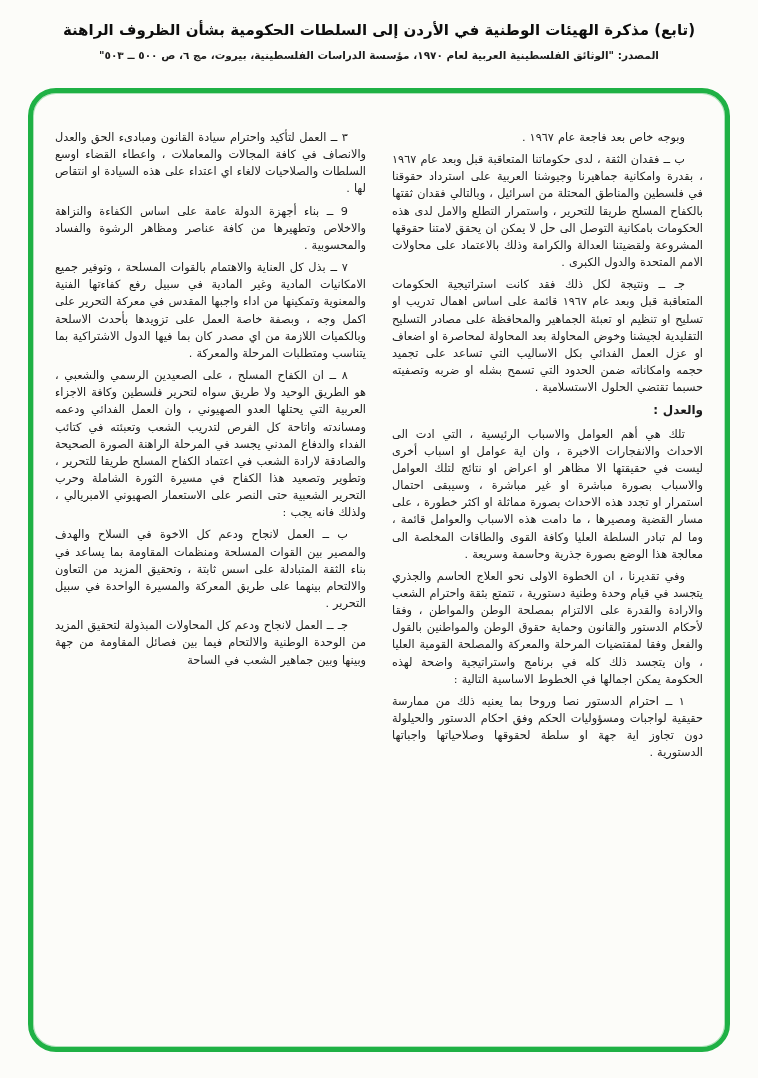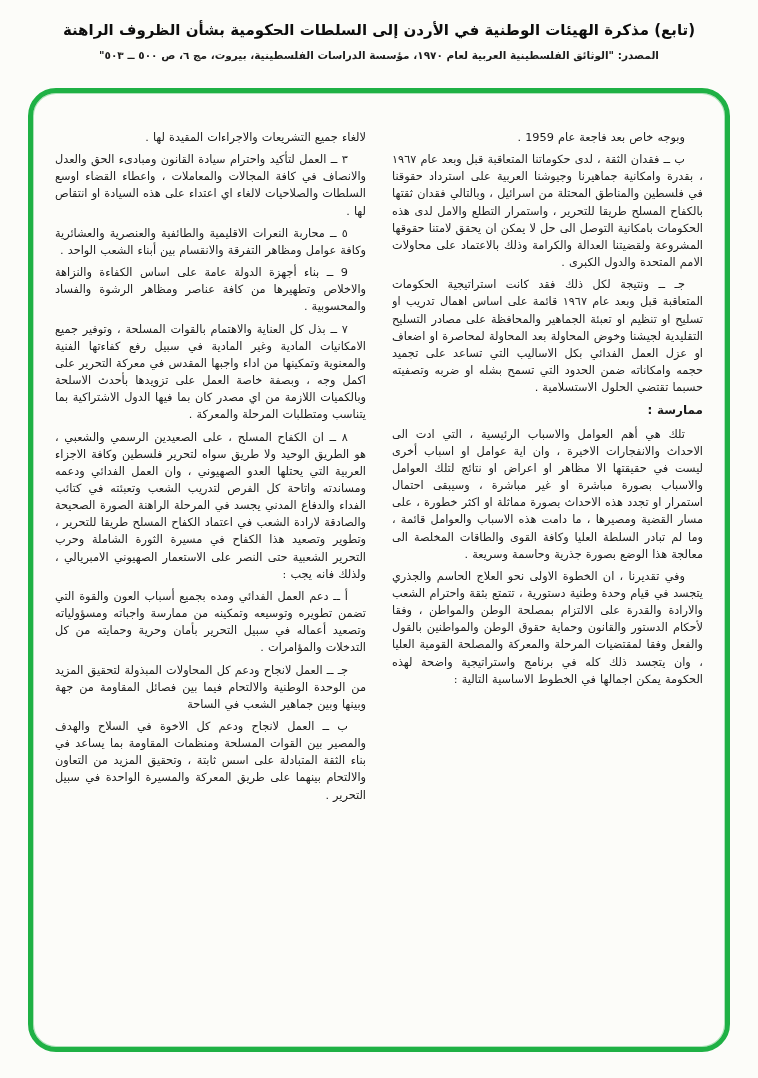--- a/index.html
+++ b/index.html
@@ -88,36 +88,34 @@
 
   <div class="header">
     <div class="title">(تابع) مذكرة الهيئات الوطنية في الأردن إلى السلطات الحكومية بشأن الظروف الراهنة</div>
     <div class="source">المصدر: "الوثائق الفلسطينية العربية لعام ١٩٧٠، مؤسسة الدراسات الفلسطينية، بيروت، مج ٦، ص ٥٠٠ ــ ٥٠٣"</div>
   </div>
 
   <div class="frame">
     <div class="columns">
 
       <div class="col">
-        <p class="para">وبوجه خاص بعد فاجعة عام 1959 .</p>
+        <p class="para">وبوجه خاص بعد فاجعة عام ١٩٦٧ .</p>
         <p class="para">ب ــ فقدان الثقة ، لدى حكوماتنا المتعاقبة قبل وبعد عام ١٩٦٧ ، بقدرة وامكانية جماهيرنا وجيوشنا العربية على استرداد حقوقنا في فلسطين والمناطق المحتلة من اسرائيل ، وبالتالي فقدان ثقتها بالكفاح المسلح طريقا للتحرير ، واستمرار التطلع والامل لدى هذه الحكومات بامكانية التوصل الى حل لا يمكن ان يحقق لامتنا حقوقها المشروعة ولقضيتنا العدالة والكرامة وذلك بالاعتماد على محاولات الامم المتحدة والدول الكبرى .</p>
         <p class="para">جـ ــ ونتيجة لكل ذلك فقد كانت استراتيجية الحكومات المتعاقبة قبل وبعد عام ١٩٦٧ قائمة على اساس اهمال تدريب او تسليح او تنظيم او تعبئة الجماهير والمحافظة على مصادر التسليح التقليدية لجيشنا وخوض المحاولة بعد المحاولة لمحاصرة او اضعاف او عزل العمل الفدائي بكل الاساليب التي تساعد على تجميد حجمه وامكاناته ضمن الحدود التي تسمح بشله او ضربه وتصفيته حسبما تقتضي الحلول الاستسلامية .</p>
-        <p class="para heading">ممارسة :</p>
+        <p class="para heading">والعدل :</p>
         <p class="para">تلك هي أهم العوامل والاسباب الرئيسية ، التي ادت الى الاحداث والانفجارات الاخيرة ، وان اية عوامل او اسباب أخرى ليست في حقيقتها الا مظاهر او اعراض او نتائج لتلك العوامل والاسباب بصورة مباشرة او غير مباشرة ، وسيبقى احتمال استمرار او تجدد هذه الاحداث بصورة مماثلة او اكثر خطورة ، على مسار القضية ومصيرها ، ما دامت هذه الاسباب والعوامل قائمة ، وما لم تبادر السلطة العليا وكافة القوى والطاقات المخلصة الى معالجة هذا الوضع بصورة جذرية وحاسمة وسريعة .</p>
         <p class="para">وفي تقديرنا ، ان الخطوة الاولى نحو العلاج الحاسم والجذري يتجسد في قيام وحدة وطنية دستورية ، تتمتع بثقة واحترام الشعب والارادة والقدرة على الالتزام بمصلحة الوطن والمواطن ، وفقا لأحكام الدستور والقانون وحماية حقوق الوطن والمواطنين بالقول والفعل وفقا لمقتضيات المرحلة والمعركة والمصلحة القومية العليا ، وان يتجسد ذلك كله في برنامج واستراتيجية واضحة لهذه الحكومة يمكن اجمالها في الخطوط الاساسية التالية :</p>
+        <p class="para">١ ــ احترام الدستور نصا وروحا بما يعنيه ذلك من ممارسة حقيقية لواجبات ومسؤوليات الحكم وفق احكام الدستور والحيلولة دون تجاوز اية جهة او سلطة لحقوقها وصلاحياتها واجباتها الدستورية .</p>
       </div>
 
       <div class="col">
-        <p class="para no-indent">لالغاء جميع التشريعات والاجراءات المقيدة لها .</p>
         <p class="para">٣ ــ العمل لتأكيد واحترام سيادة القانون ومبادىء الحق والعدل والانصاف في كافة المجالات والمعاملات ، واعطاء القضاء اوسع السلطات والصلاحيات لالغاء اي اعتداء على هذه السيادة او انتقاص لها .</p>
-        <p class="para">٥ ــ محاربة النعرات الاقليمية والطائفية والعنصرية والعشائرية وكافة عوامل ومظاهر التفرقة والانقسام بين أبناء الشعب الواحد .</p>
         <p class="para">9 ــ بناء أجهزة الدولة عامة على اساس الكفاءة والنزاهة والاخلاص وتطهيرها من كافة عناصر ومظاهر الرشوة والفساد والمحسوبية .</p>
         <p class="para">٧ ــ بذل كل العناية والاهتمام بالقوات المسلحة ، وتوفير جميع الامكانيات المادية وغير المادية في سبيل رفع كفاءتها الفنية والمعنوية وتمكينها من اداء واجبها المقدس في معركة التحرير على اكمل وجه ، وبصفة خاصة العمل على تزويدها بأحدث الاسلحة وبالكميات اللازمة من اي مصدر كان بما فيها الدول الاشتراكية بما يتناسب ومتطلبات المرحلة والمعركة .</p>
         <p class="para">٨ ــ ان الكفاح المسلح ، على الصعيدين الرسمي والشعبي ، هو الطريق الوحيد ولا طريق سواه لتحرير فلسطين وكافة الاجزاء العربية التي يحتلها العدو الصهيوني ، وان العمل الفدائي ودعمه ومساندته واتاحة كل الفرص لتدريب الشعب وتعبئته في كتائب الفداء والدفاع المدني يجسد في المرحلة الراهنة الصورة الصحيحة والصادقة لارادة الشعب في اعتماد الكفاح المسلح طريقا للتحرير ، وتطوير وتصعيد هذا الكفاح في مسيرة الثورة الشاملة وحرب التحرير الشعبية حتى النصر على الاستعمار الصهيوني الامبريالي ، ولذلك فانه يجب :</p>
-        <p class="para">أ ــ دعم العمل الفدائي ومده بجميع أسباب العون والقوة التي تضمن تطويره وتوسيعه وتمكينه من ممارسة واجباته ومسؤولياته وتصعيد أعماله في سبيل التحرير بأمان وحرية وحمايته من كل التدخلات والمؤامرات .</p>
+        <p class="para">ب ــ العمل لانجاح ودعم كل الاخوة في السلاح والهدف والمصير بين القوات المسلحة ومنظمات المقاومة بما يساعد في بناء الثقة المتبادلة على اسس ثابتة ، وتحقيق المزيد من التعاون والالتحام بينهما على طريق المعركة والمسيرة الواحدة في سبيل التحرير .</p>
         <p class="para">جـ ــ العمل لانجاح ودعم كل المحاولات المبذولة لتحقيق المزيد من الوحدة الوطنية والالتحام فيما بين فصائل المقاومة من جهة وبينها وبين جماهير الشعب في الساحة</p>
-        <p class="para">ب ــ العمل لانجاح ودعم كل الاخوة في السلاح والهدف والمصير بين القوات المسلحة ومنظمات المقاومة بما يساعد في بناء الثقة المتبادلة على اسس ثابتة ، وتحقيق المزيد من التعاون والالتحام بينهما على طريق المعركة والمسيرة الواحدة في سبيل التحرير .</p>
       </div>
 
     </div>
   </div>
 
 </div>
 
 </body></html>

